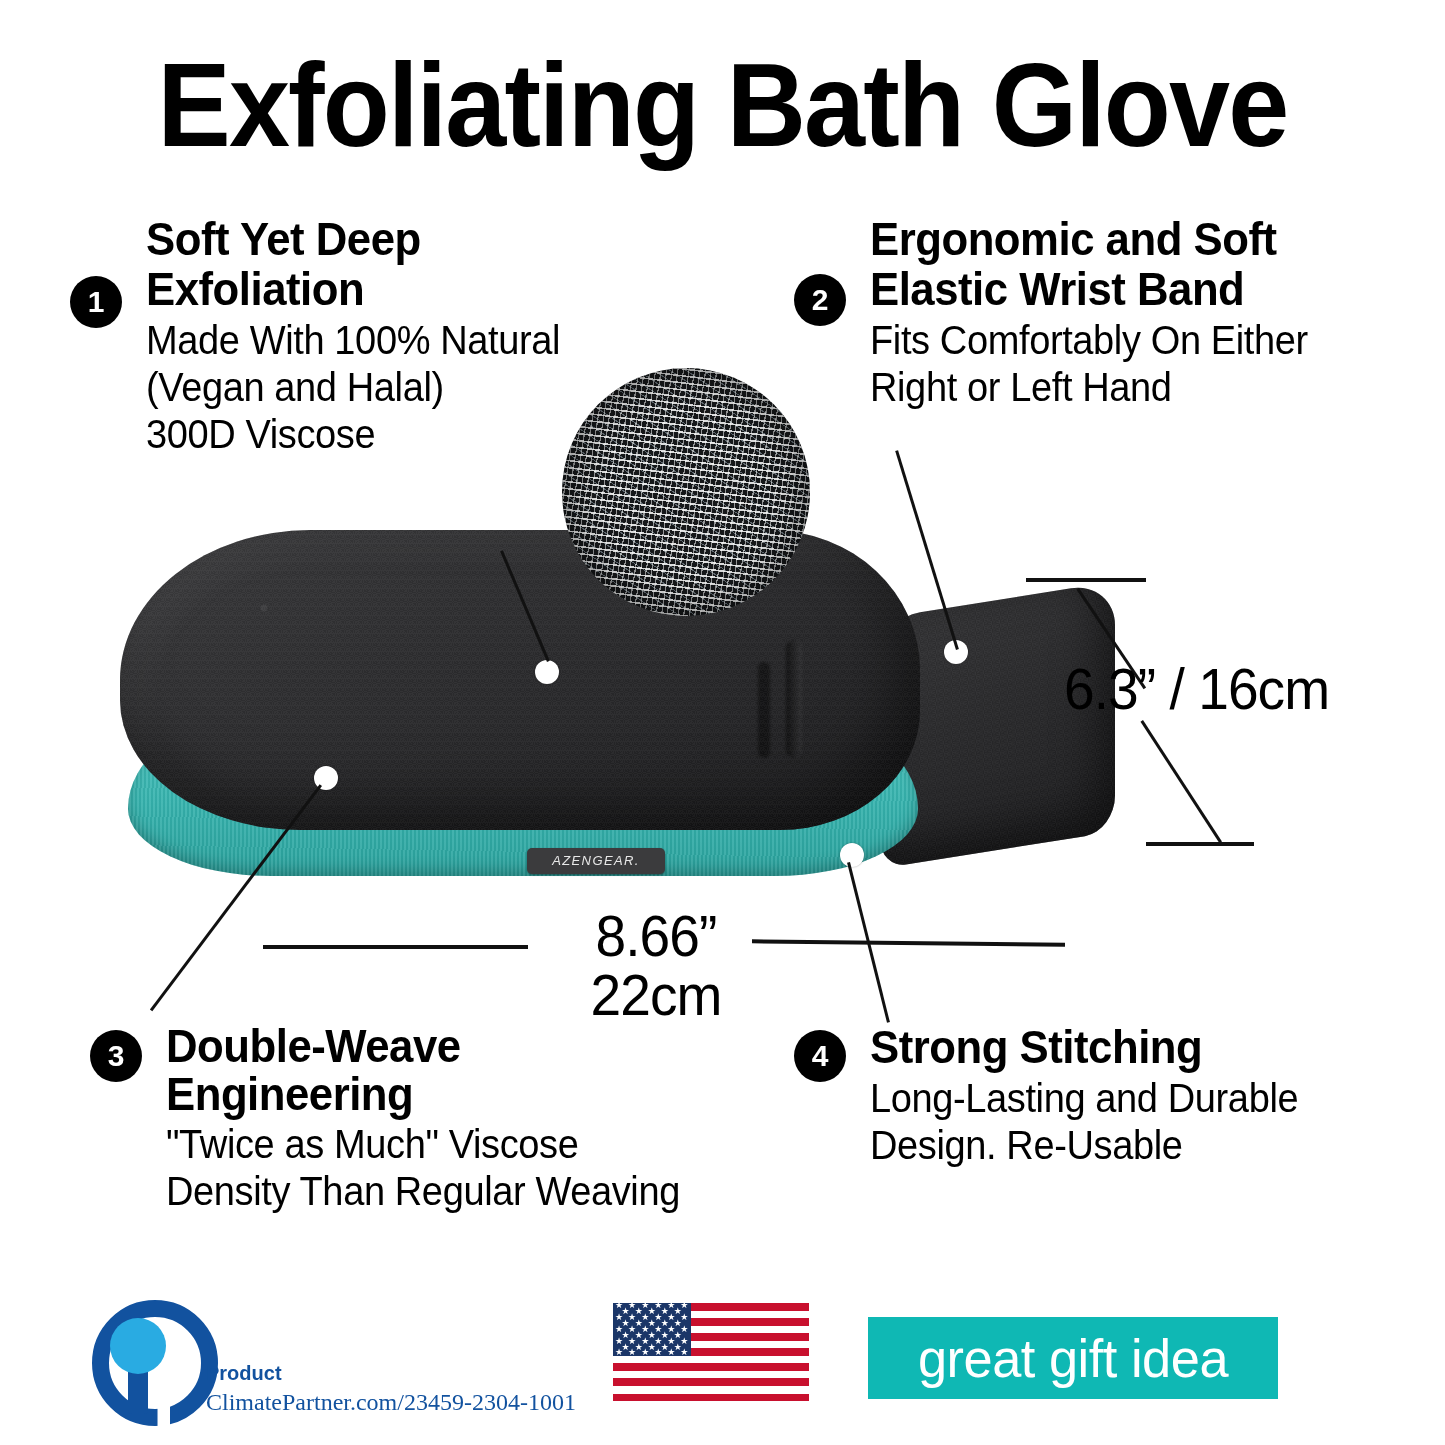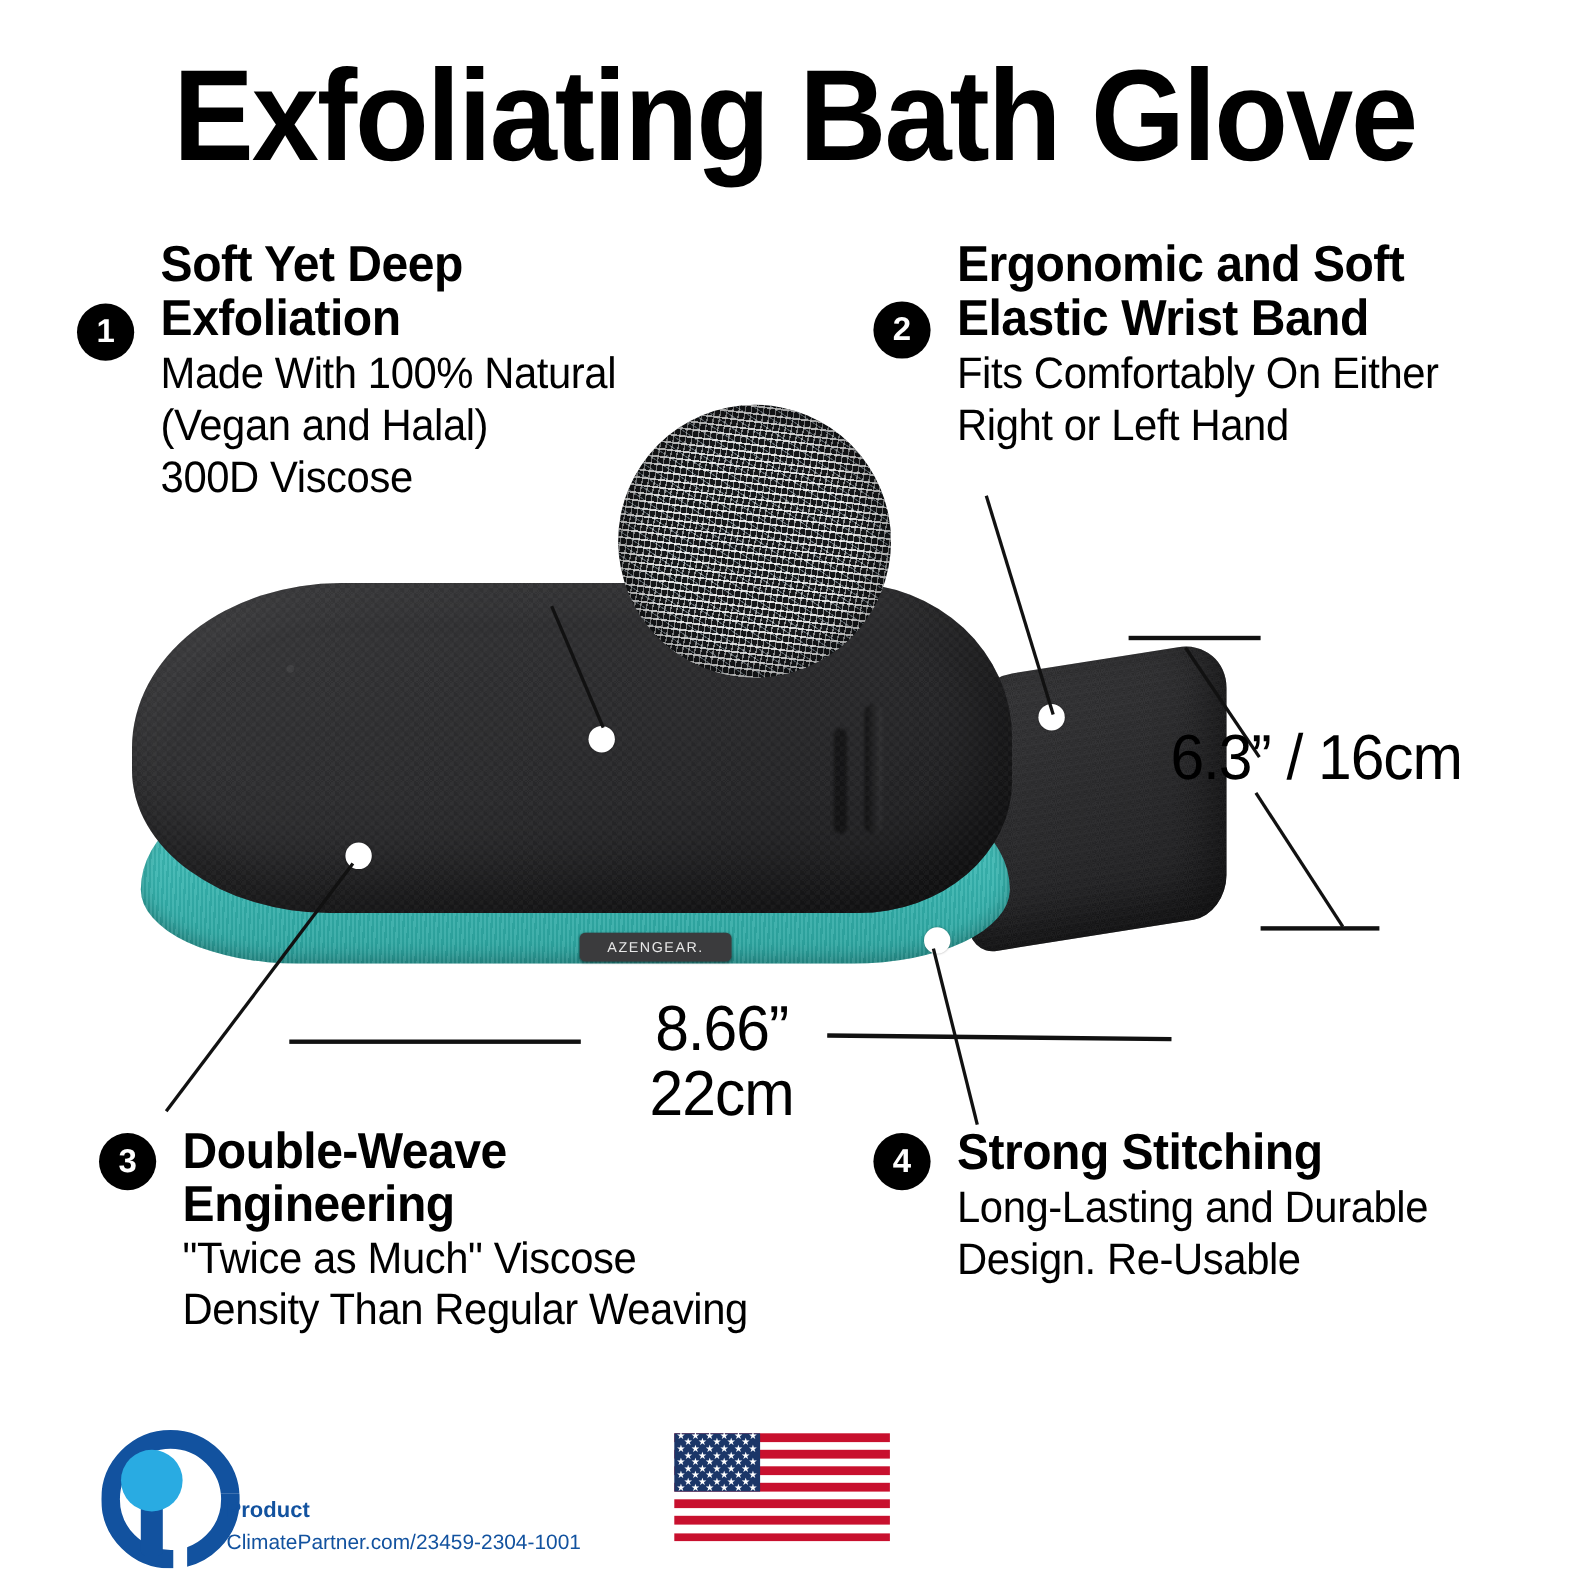--- a/index.html
+++ b/index.html
@@ -80,21 +80,21 @@
            repeating-linear-gradient(7deg,rgba(225,232,236,.85) 0 1.6px,rgba(12,14,16,0) 1.6px 7px),
            repeating-linear-gradient(-81deg,rgba(200,210,216,.55) 0 1.2px,rgba(10,12,14,0) 1.2px 5.5px),
            repeating-linear-gradient(34deg,rgba(180,192,200,.38) 0 1px,rgba(8,10,12,0) 1px 9px);
          filter:contrast(175%);}
   .macro::after{content:"";position:absolute;inset:0;border-radius:50%;
          box-shadow:inset 0 0 40px rgba(0,0,0,.55);}
 
   
   .brandlabel{position:absolute;left:527px;top:848px;width:138px;height:26px;
         border-radius:5px;background:#3b3b3d;
-        box-shadow:0 1px 2px rgba(0,0,0,.4);}
+        box-shadow:0 1px 2px rgba(0,0,0,.4);font-style:italic;}
   .brandlabel span{display:block;color:#e8e8e8;font-size:13px;line-height:26px;
         text-align:center;letter-spacing:1.4px;}
 
   
   .dot{position:absolute;width:24px;height:24px;border-radius:50%;background:#fff;
        box-shadow:0 0 2px rgba(0,0,0,.35);}
   .lead{position:absolute;background:#111;transform-origin:0 0;height:3px;}
 
   
   .dimtxt{position:absolute;font-size:58px;line-height:62px;letter-spacing:-1px;
@@ -111,22 +111,22 @@
         border:17px solid #12529f;
         clip-path:polygon(62% 46%,100% 46%,100% 100%,62% 100%);}
   .cn-tail{position:absolute;left:40px;top:60px;width:20px;height:56px;background:#12529f;
         transform:skewX(-16px);border-radius:0 0 4px 4px;}
   .cn-dot{position:absolute;left:22px;top:20px;width:56px;height:56px;border-radius:50%;
         background:#29abe2;}
   .cn-t1{position:absolute;left:118px;top:-4px;font-size:56px;line-height:60px;
         font-weight:bold;color:#12529f;letter-spacing:-1px;}
   .cn-t2{position:absolute;left:118px;top:60px;font-size:20px;line-height:30px;
         font-weight:bold;color:#12529f;}
-  .cn-t3{position:absolute;left:118px;top:92px;font-size:19px;line-height:25px;
-        color:#12529f;}
+  .cn-t3{position:absolute;left:118px;top:92px;font-size:24px;line-height:25px;
+        color:#12529f;font-family:Liberation Serif, serif;}
 
   .flag{position:absolute;left:613px;top:1303px;width:196px;height:98px;background:#fff;}
   .stripe{position:absolute;left:0;width:196px;height:7.54px;background:#c8102e;}
   .canton{position:absolute;left:0;top:0;width:78.4px;height:52.8px;background:#1b3668;}
   .star{position:absolute;color:#fff;font-size:9px;line-height:9px;}
 
   .gift{position:absolute;left:868px;top:1317px;width:410px;height:82px;
         background:#0fb8b4;}
   .gift span{display:block;color:#fff;font-size:54px;line-height:82px;
         text-align:center;letter-spacing:-0.5px;transform:scaleX(0.97);}
@@ -280,14 +280,17 @@
         <div class="star" style="left: 60.8333px; top: 39.5px;">★</div>
         <div class="star" style="left: 2.03333px; top: 45.3667px;">★</div>
         <div class="star" style="left: 15.1px; top: 45.3667px;">★</div>
         <div class="star" style="left: 28.1667px; top: 45.3667px;">★</div>
         <div class="star" style="left: 41.2333px; top: 45.3667px;">★</div>
         <div class="star" style="left: 54.3px; top: 45.3667px;">★</div>
         <div class="star" style="left: 67.3667px; top: 45.3667px;">★</div>
       </div>
   </div>
 
+  <div class="gift">
+    <span>great gift idea</span>
+  </div>
 
 </div>
 
 </body></html>

